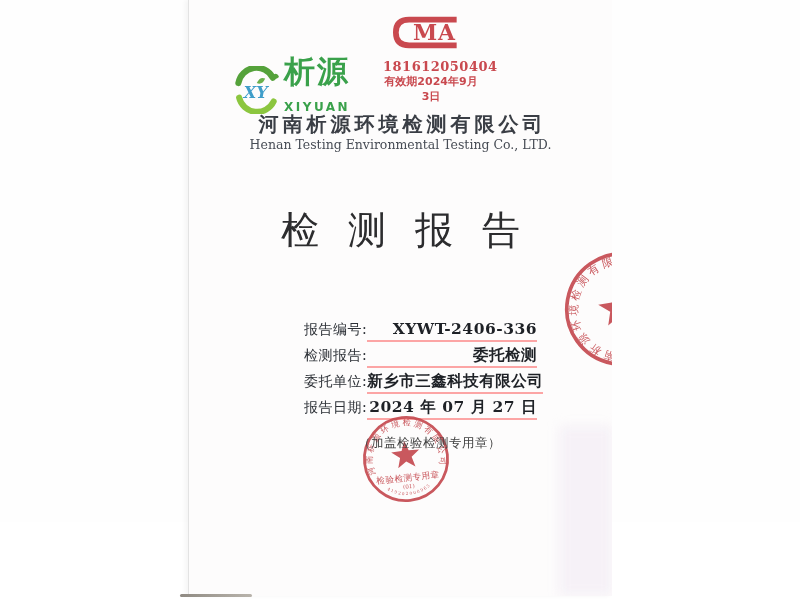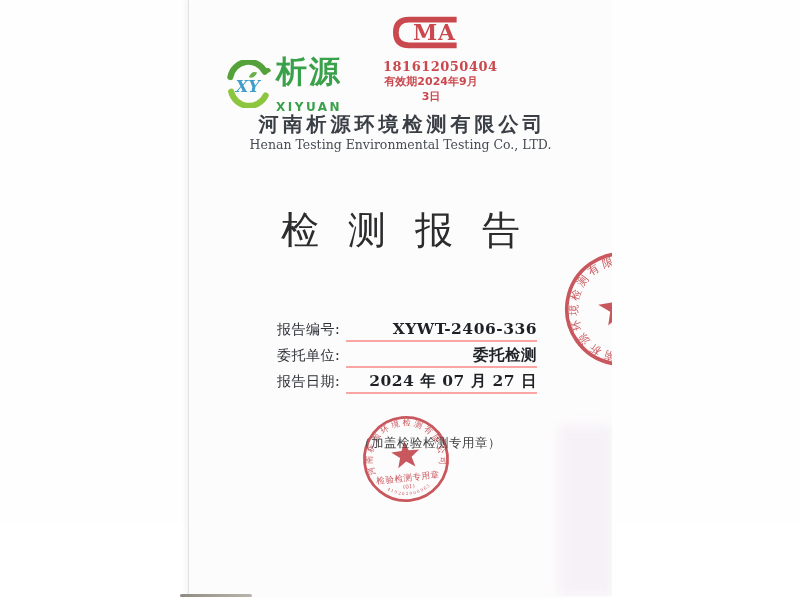--- a/index.html
+++ b/index.html
@@ -15,42 +15,42 @@
                    background:linear-gradient(90deg,#8f8a82,#b9b4ac); border-radius:2px; }
 
   
   .cma-block { position:absolute; left:194px; top:14px; width:96px; text-align:center; }
   .cma-svg { display:block; margin:0 auto; }
   .cma-number { font-size:13px; font-weight:bold; color:#c9494f; letter-spacing:0.5px; margin-top:7px; }
   .cma-validity { font-size:11px; font-weight:bold; color:#c9494f; margin-top:0px;
                   font-family:"DejaVu Sans", sans-serif; }
 
   
-  .logo-block { position:absolute; left:36px; top:53px; display:flex; align-items:center; }
+  .logo-block { position:absolute; left:44px; top:53px; display:flex; align-items:flex-end; }
   .logo-names { margin-left:5px; }
   .brand-cn { font-size:31px; font-weight:900; color:#3aa14b; line-height:36px;
               font-family:"DejaVu Sans", sans-serif; letter-spacing:2px; }
   .brand-en { font-size:12px; font-weight:bold; color:#3aa14b; letter-spacing:2.5px;
               margin-top:11px; font-family:"DejaVu Sans", sans-serif; }
 
   
   .company-cn { position:absolute; left:0; top:111px; width:100%; text-align:center;
                 font-size:20px; font-weight:600; color:#3a3e45;
                 letter-spacing:4px; padding-left:4px; }
   .company-en { position:absolute; left:0; top:137px; width:100%; text-align:center;
                 font-size:12.5px; color:#474c55; }
 
   
   .report-title { position:absolute; left:0; top:205px; width:100%; text-align:center;
                   font-size:38px; font-weight:normal; color:#2c2c2e;
                   letter-spacing:29px; padding-left:29px; }
 
   
   .fields { position:absolute; left:88px; top:316px; width:260px; }
-  .field-row { display:flex; align-items:flex-end; height:26px; }
+  .field-row { display:flex; align-items:flex-end; height:26px;margin-left:27px; }
   .field-label { width:70px; font-size:14px; color:#2c3036; letter-spacing:0.5px;
                  padding-bottom:3px; white-space:nowrap; }
   .field-line { width:192px; border-bottom:2px solid #fca5a5; text-align:right; }
   .field-value { font-size:15.5px; font-weight:bold; color:#1e2126;
                  letter-spacing:0.5px; line-height:22px; white-space:nowrap; }
 
   
   .seal-note { position:absolute; left:157px; top:435px; font-size:12.5px; color:#404040;
                letter-spacing:0.5px; z-index:5;margin-left:12px; }
   .stamp { position:absolute; z-index:4; opacity:0.9; }
@@ -96,23 +96,29 @@
     <div class="report-title">检测报告</div>
 
     <div class="fields">
       <div class="field-row">
         <span class="field-label">报告编号:</span>
         <span class="field-line">
           <span class="field-value">XYWT-2406-336</span>
         </span>
       </div>
       <div class="field-row">
+        <span class="field-label">检测报告:</span>
+        <span class="field-line">
+          <span class="field-value">委托检测</span>
+        </span>
+      </div>
+      <div class="field-row">
         <span class="field-label">委托单位:</span>
         <span class="field-line">
-          <span class="field-value">委托检测</span>
+          <span class="field-value">新乡市三鑫科技有限公司</span>
         </span>
       </div>
       <div class="field-row">
         <span class="field-label">报告日期:</span>
         <span class="field-line">
           <span class="field-value">2024 年 07 月 27 日</span>
         </span>
       </div>
     </div>
 

